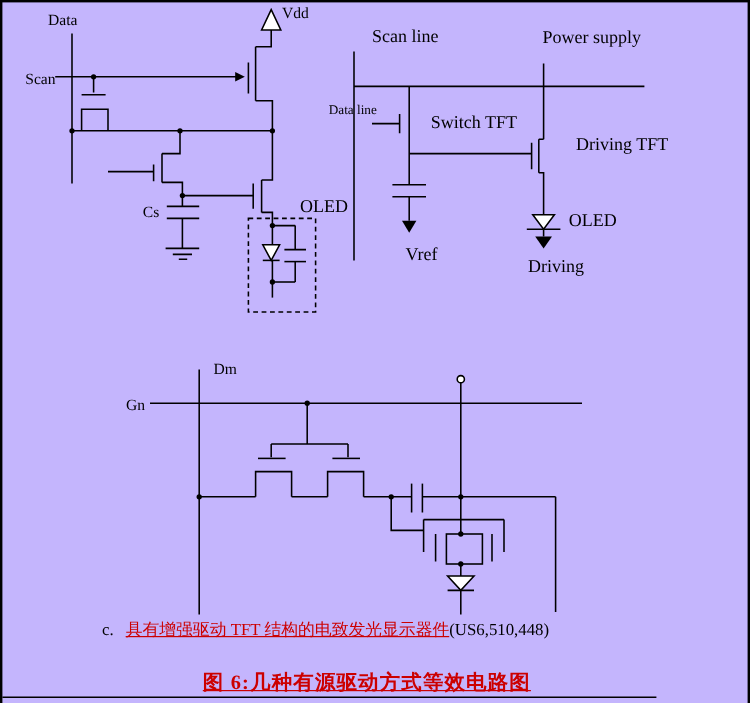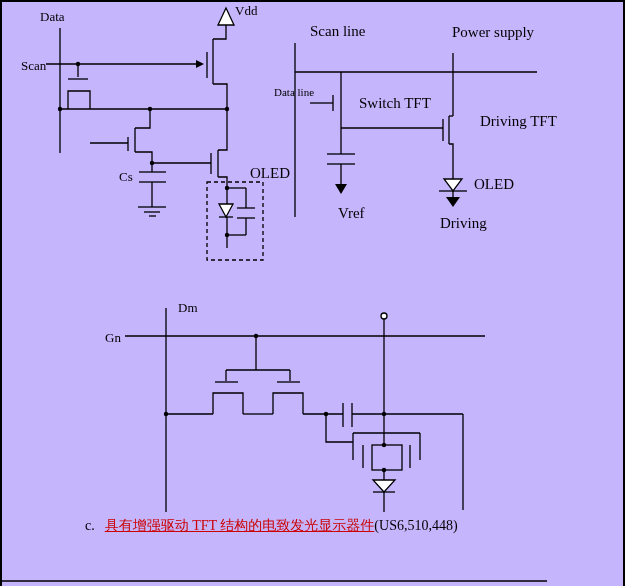--- a/index.html
+++ b/index.html
@@ -207,14 +207,15 @@
   <div class="lbl fs12" style="left:438px;top:213px;">Driving</div>
 
 
   <div class="lbl fs13" style="left:176px;top:299px;">Dm</div>
   <div class="lbl fs13" style="left:103px;top:329px;">Gn</div>
 
   <div class="lbl fs14" style="left:83px;top:496px;margin-top:20px;">
     <span>c.</span><span class="spacer"></span><span class="redlink">具有增强驱动 TFT 结构的电致发光显示器件</span><span>(US6,510,448)</span>
   </div>
 
+  <div class="lbl figcap" style="left:167px;top:557px;">图 6:几种有源驱动方式等效电路图</div>
 
 </div>
 
 </body></html>

